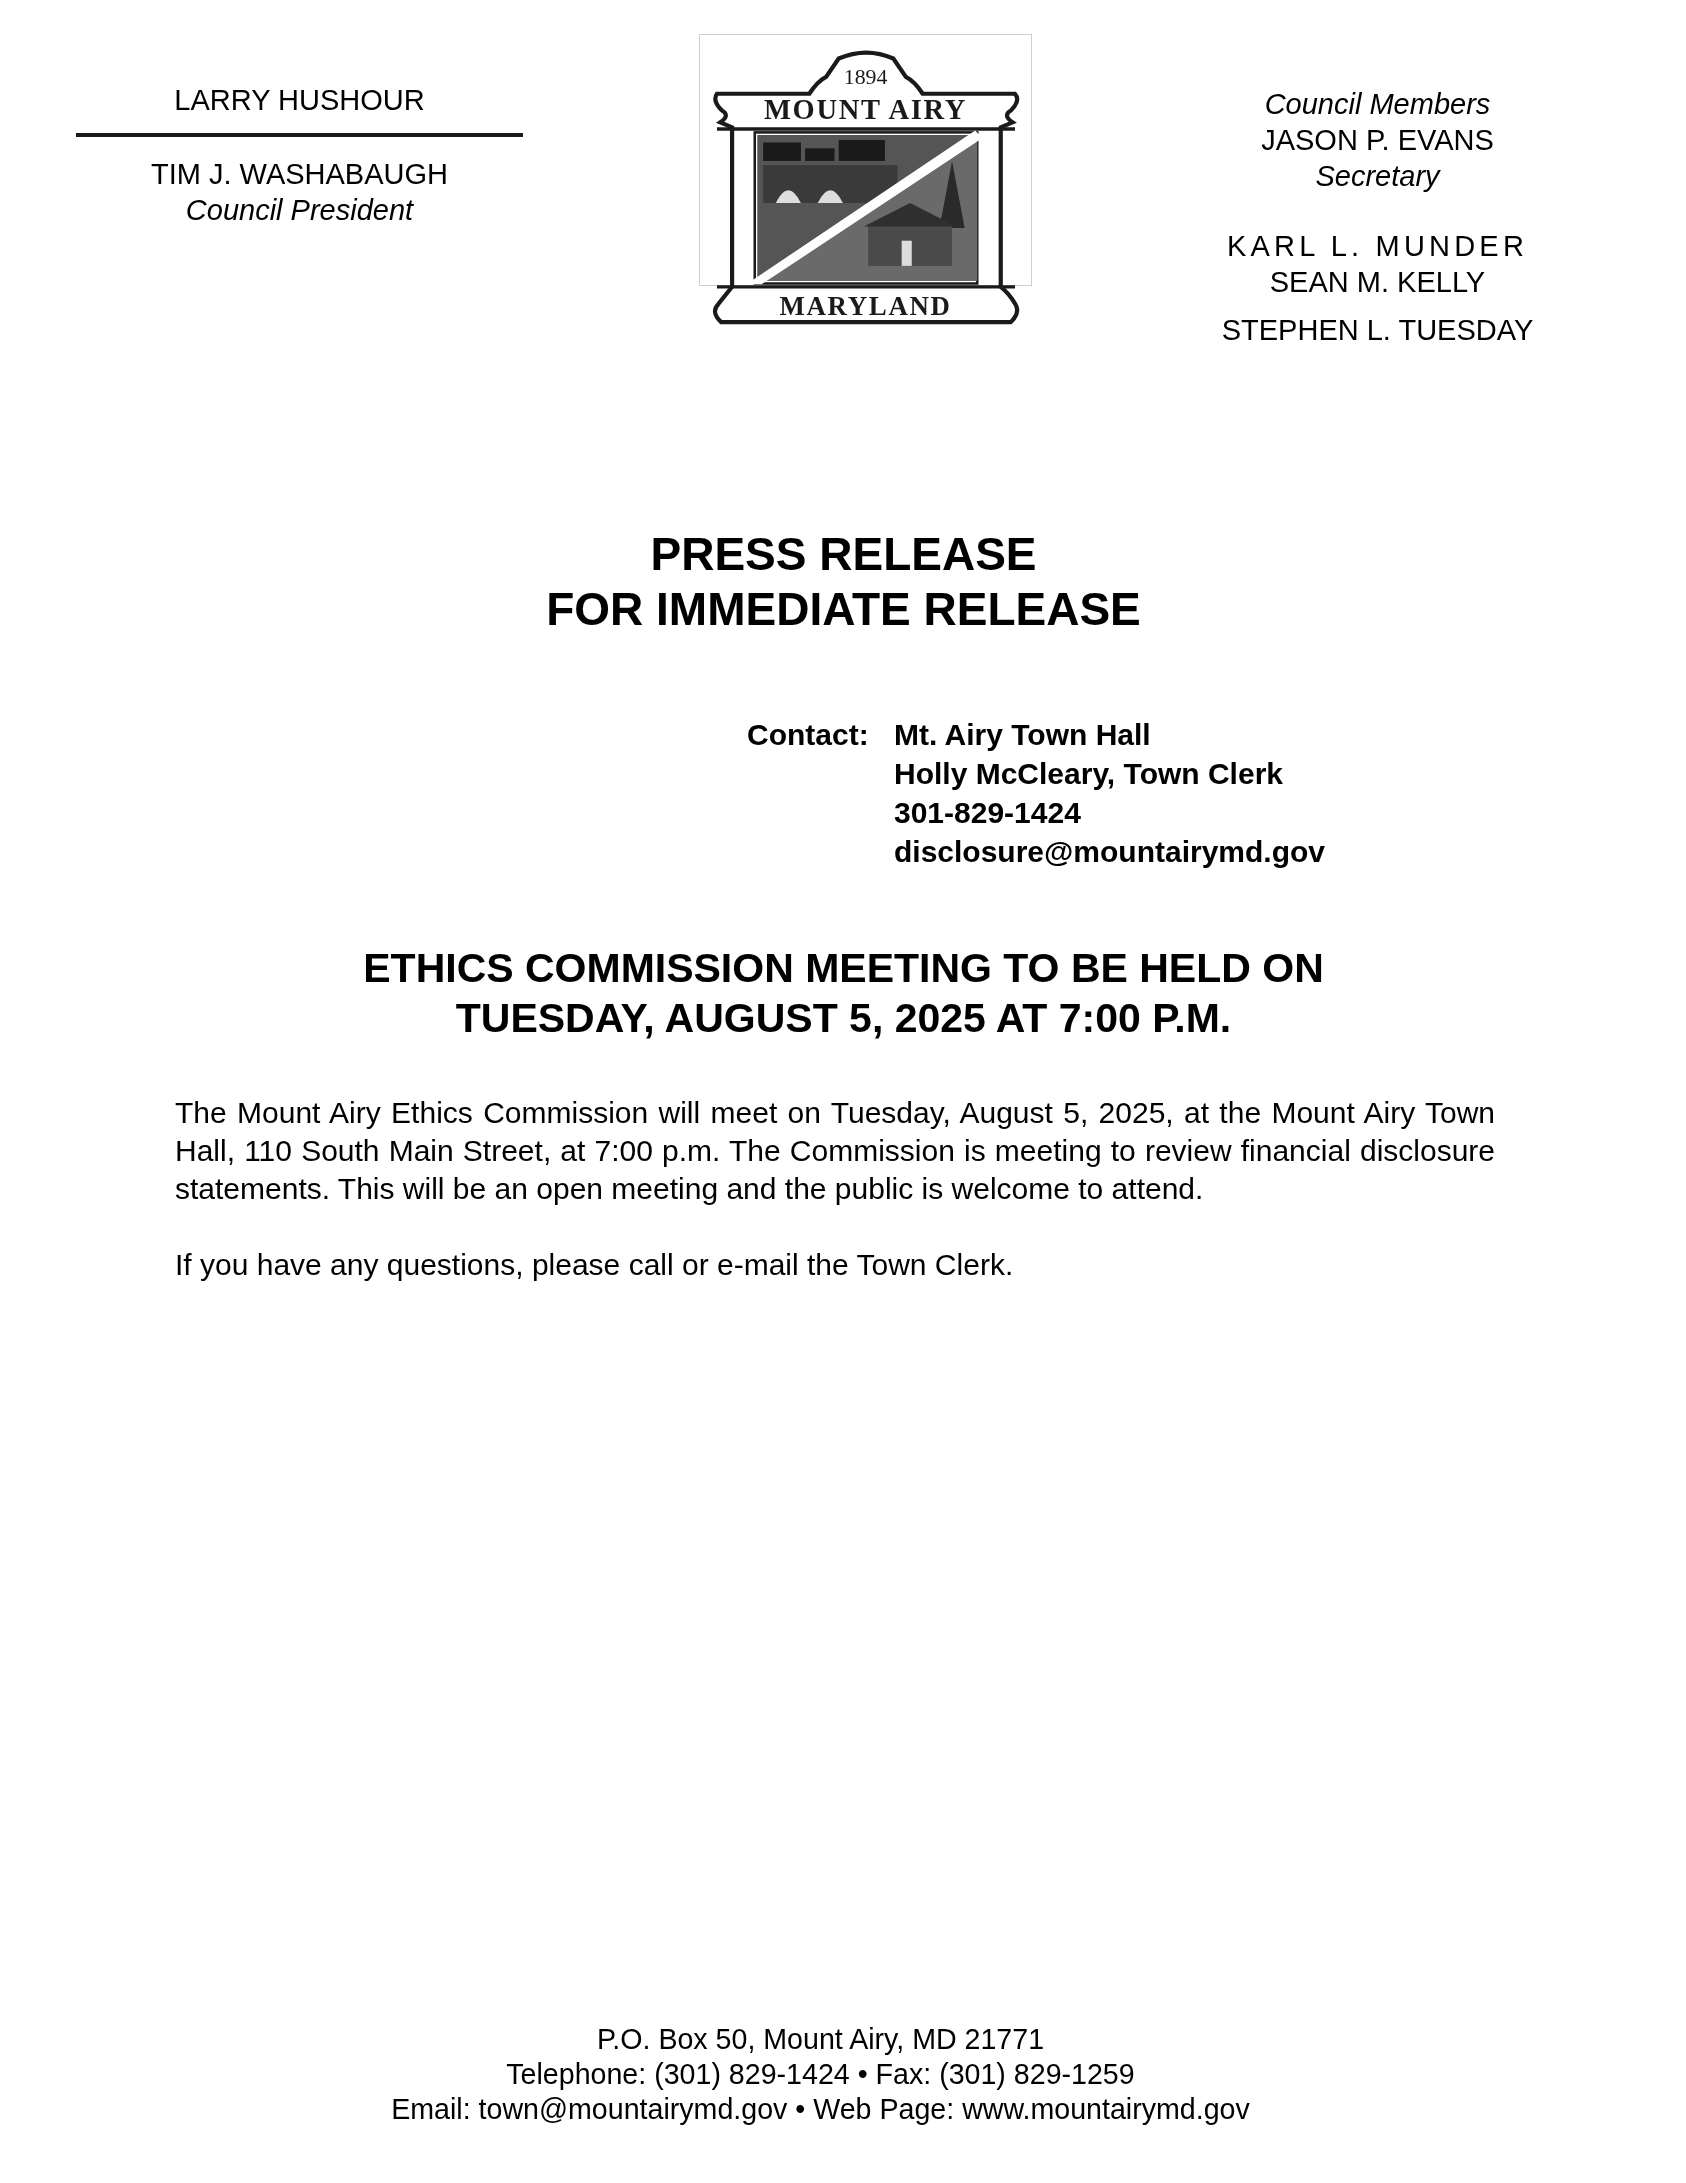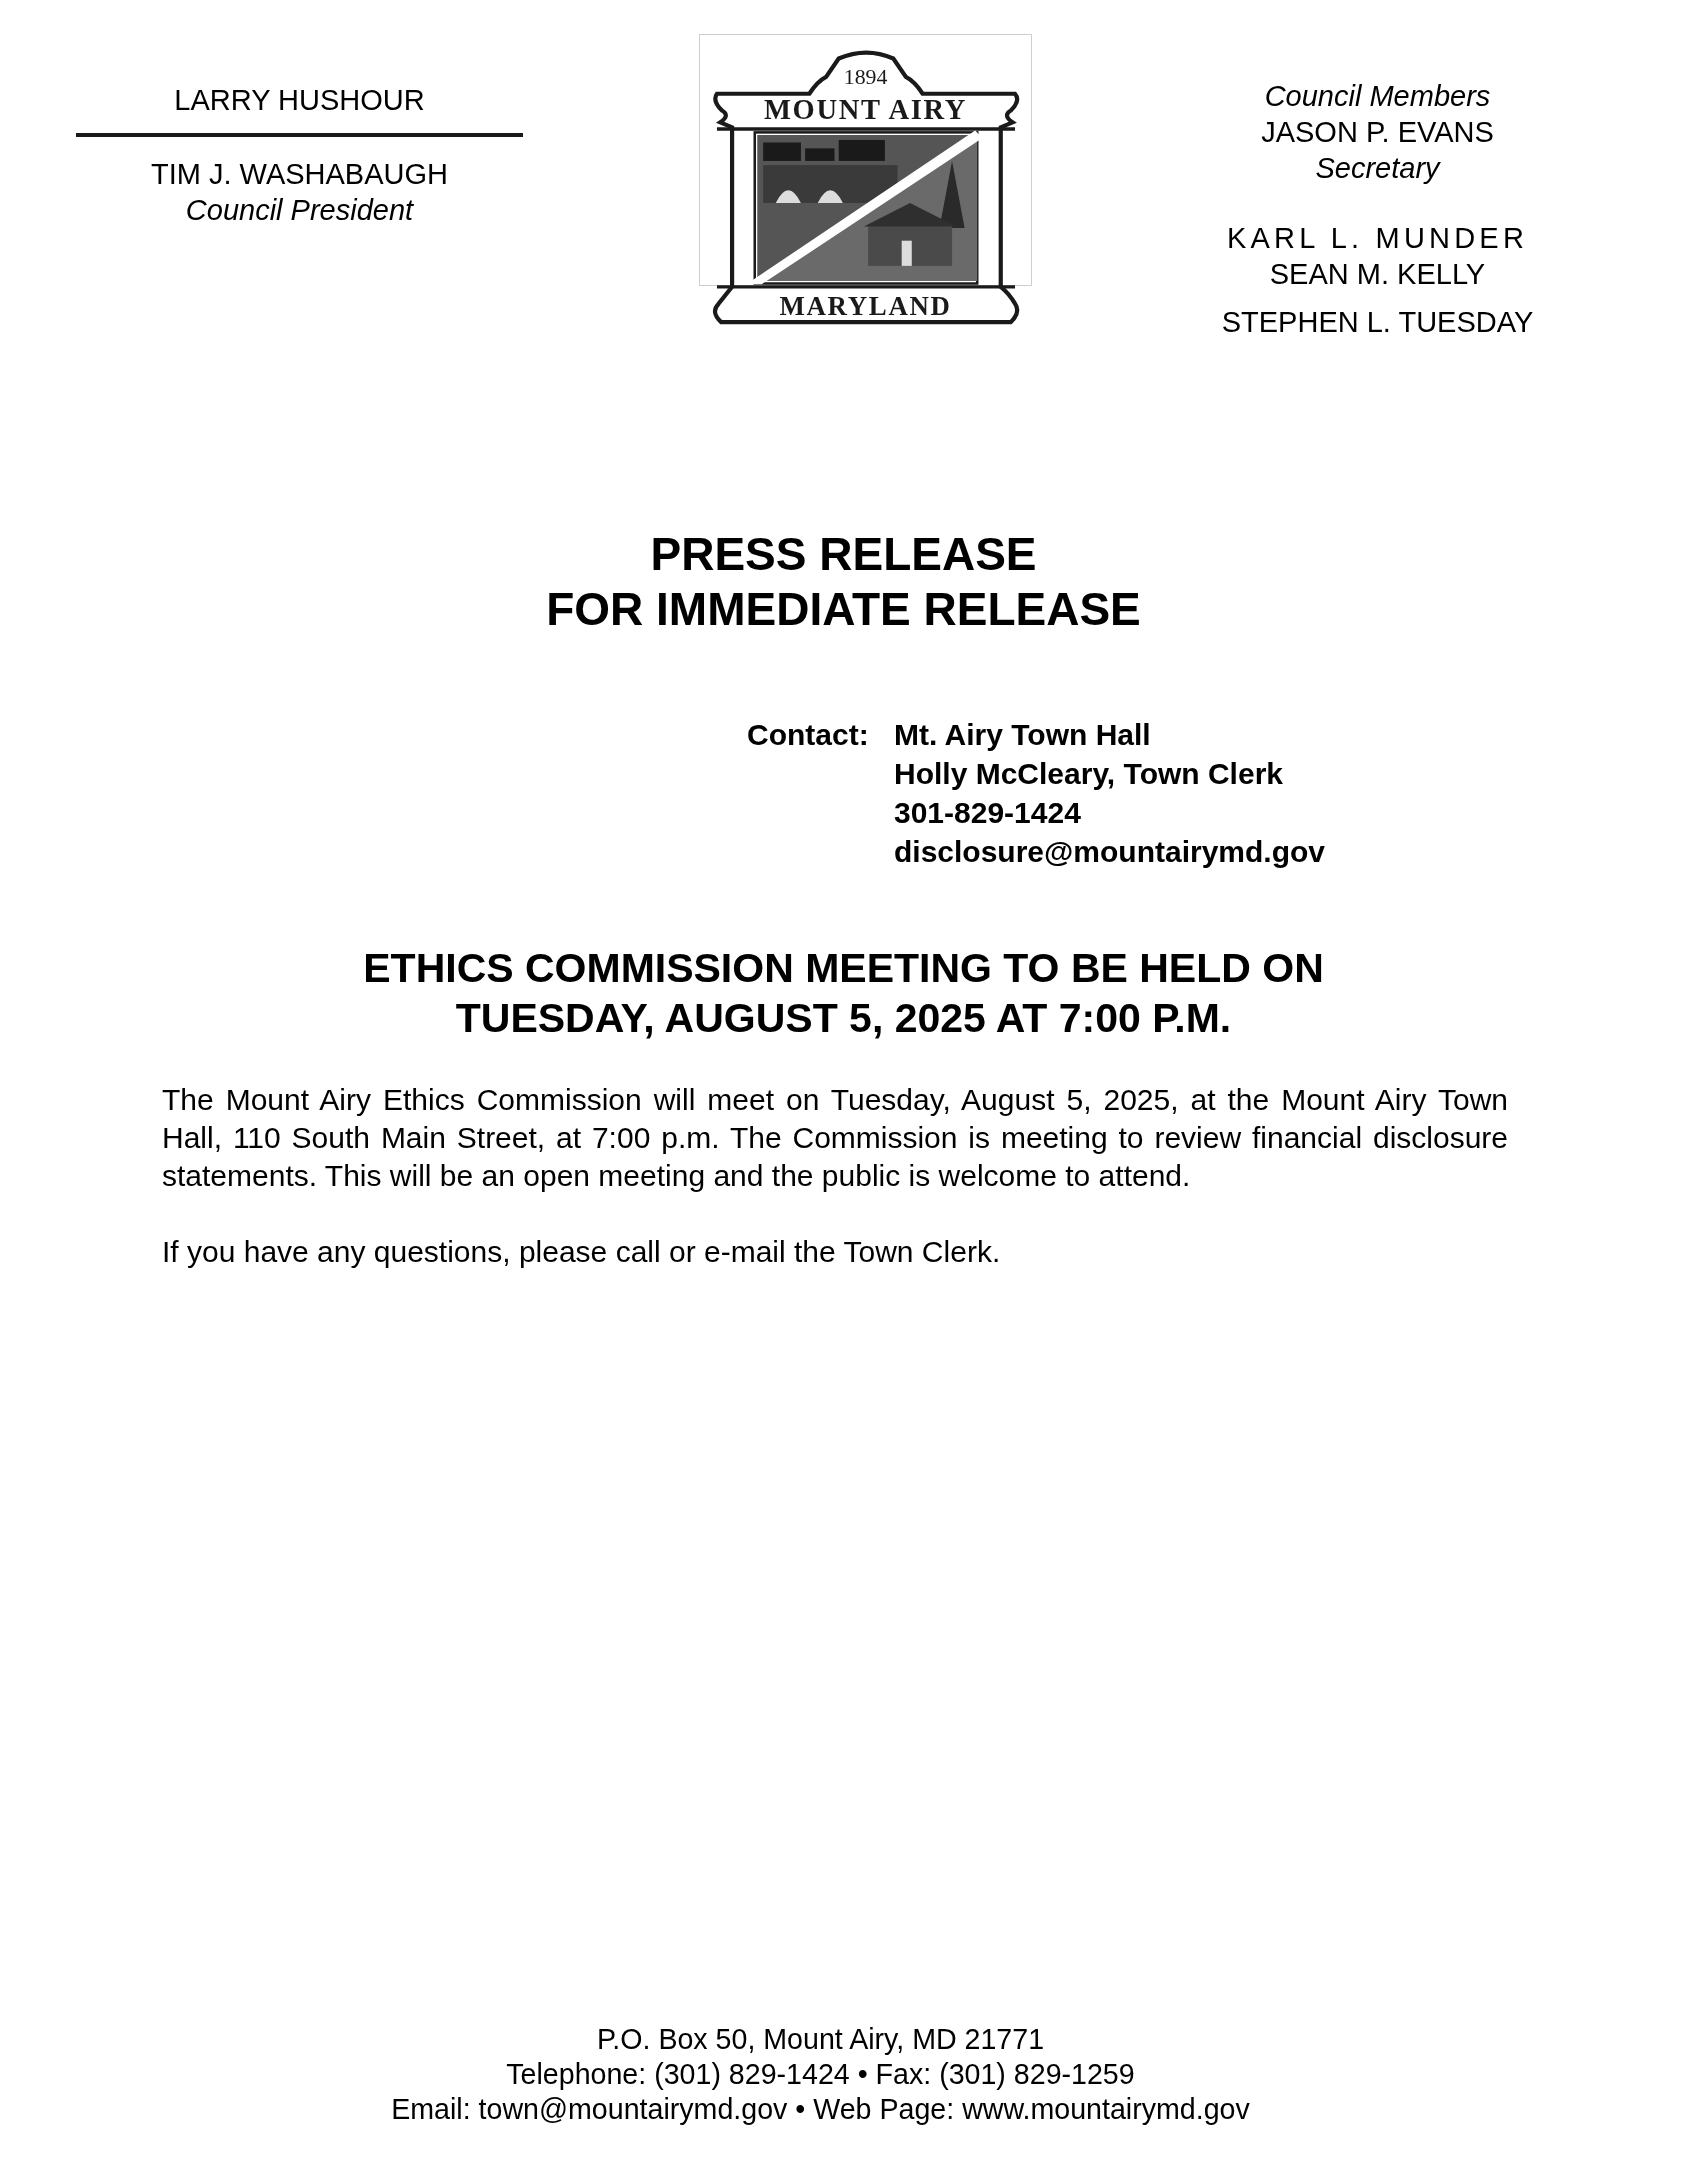--- a/index.html
+++ b/index.html
@@ -48,21 +48,21 @@
       height: 252px;
       border: 0.8px solid #cfcfcf;
       box-sizing: border-box;
       background: #ffffff;
     }
     .logo-frame svg { display: block; }
 
     .right-council {
       position: absolute;
       left: 1176px;
-      top: 78px;
+      top: 86px;
       width: 403px;
       text-align: center;
       font-size: 29px;
       line-height: 36px;
     }
     .right-council .italic { font-style: italic; }
     .right-council .gap { height: 34px; }
     .right-council .spaced { letter-spacing: 4.2px; }
     .right-council .last { margin-top: 11.8px; }
 
@@ -103,21 +103,21 @@
 
     .body-text {
       position: absolute;
       left: 162px;
       top: 1081px;
       width: 1346px;
       font-size: 30px;
       line-height: 38px;
       text-align: justify;
     }
-    .body-text p { margin: 0; }
+    .body-text p { margin: 13px; }
     .body-text p + p { margin-top: 38px; }
 
     
     .footer {
       position: absolute;
       left: 0;
       top: 2022px;
       width: 1641px;
       text-align: center;
       font-size: 28.6px;

